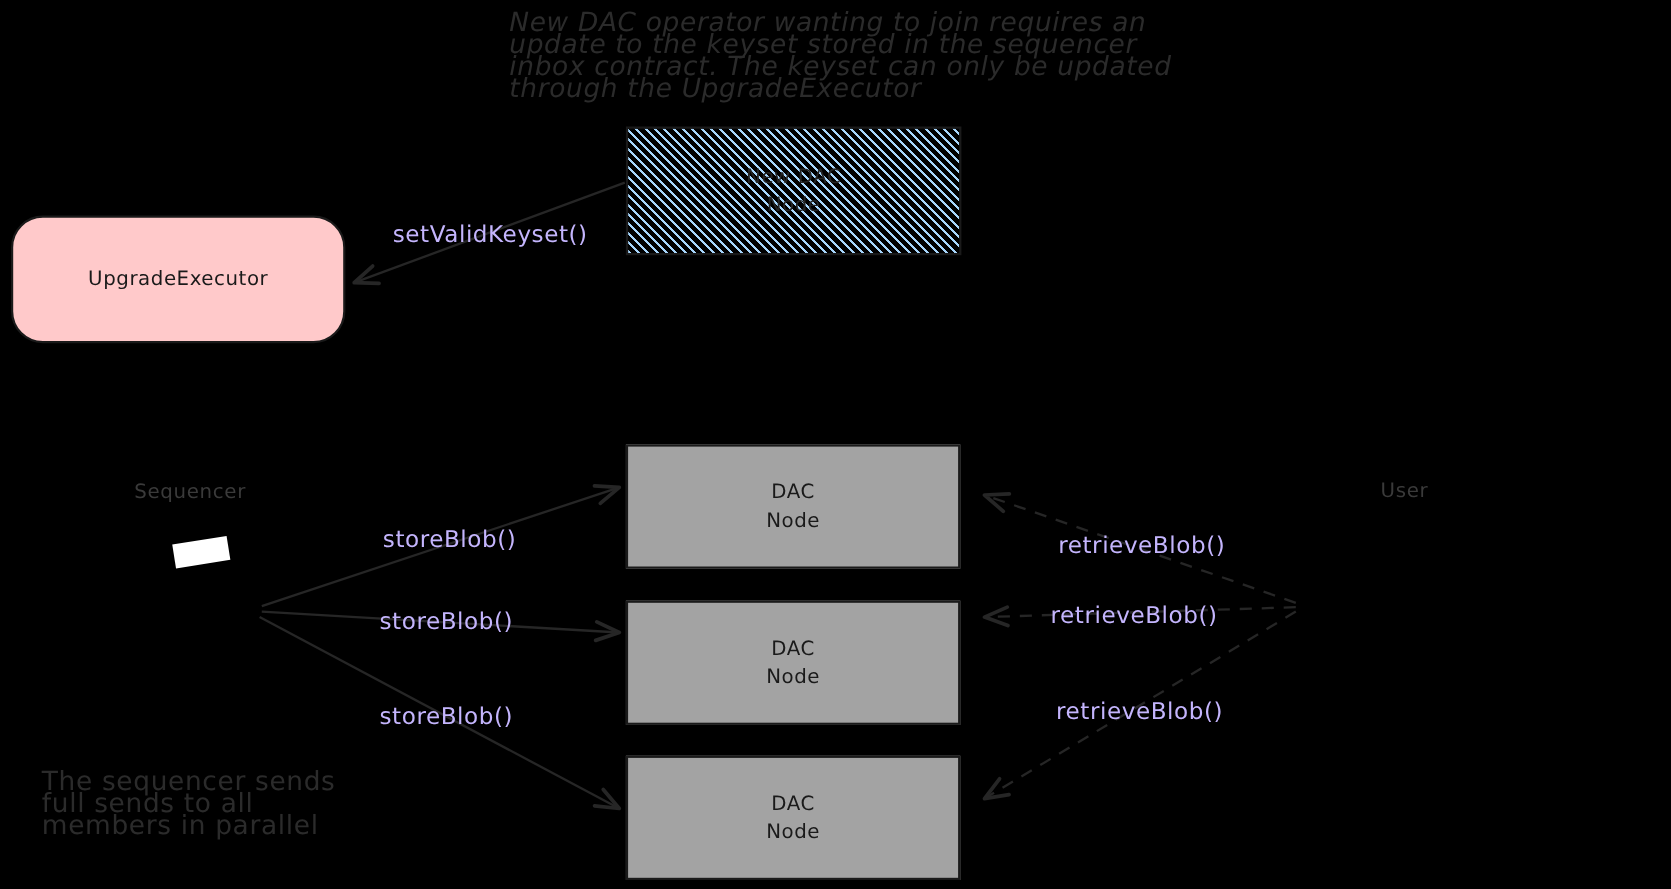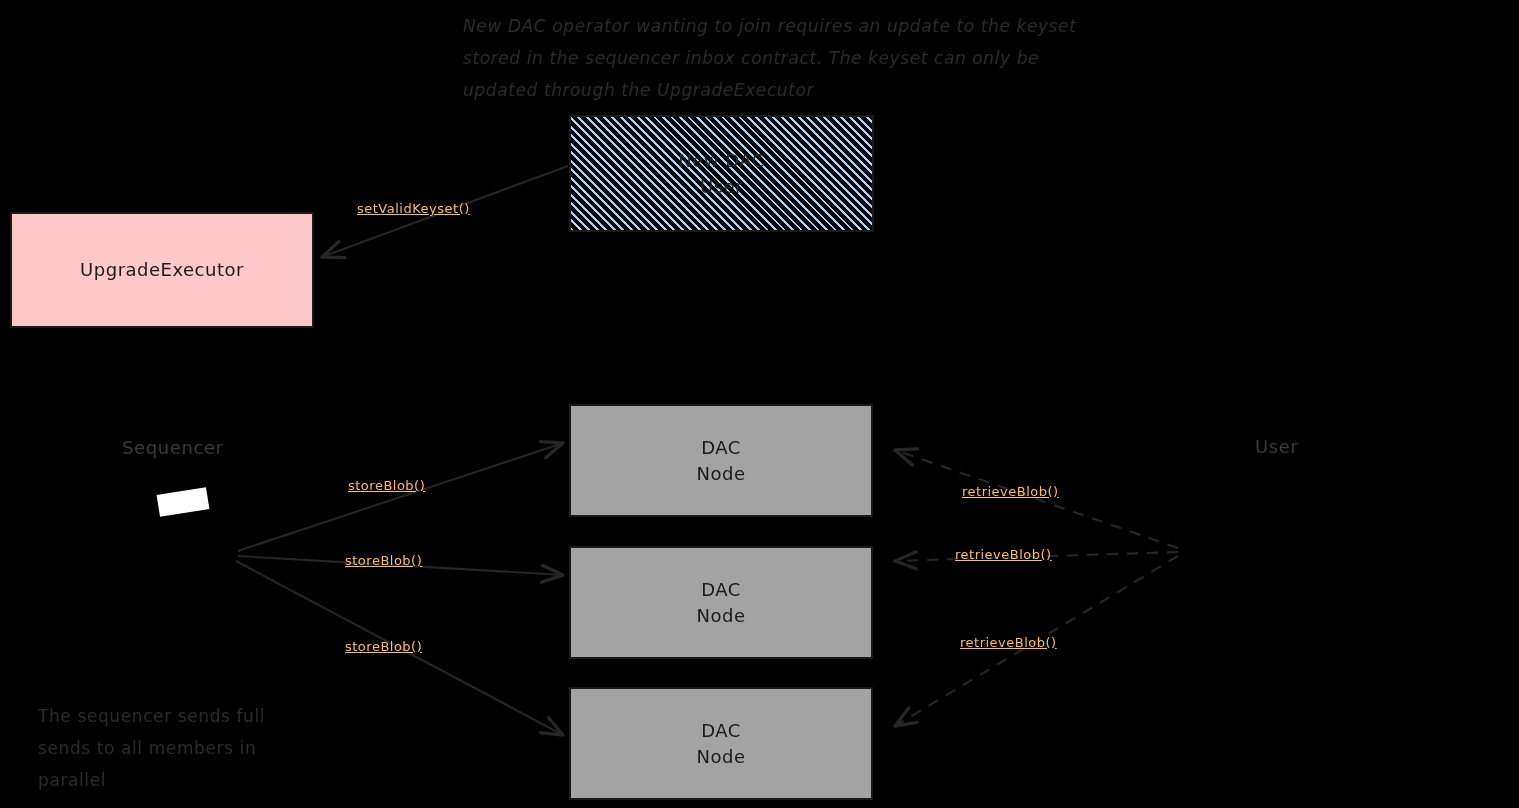--- a/index.html
+++ b/index.html
@@ -27,22 +27,22 @@
     width: 1519px;
     height: 808px;
     pointer-events: none;
   }
 
   
   .annot {
     position: absolute;
     color: #2b2b2b;
     font-family: "DejaVu Sans", sans-serif;
-    font-size: 17px;
-    line-height: 32px;
+    font-size: 24px;
+    line-height: 20px;
     letter-spacing: 0.6px;
     white-space: pre-line;
   }
   #annot-keyset {
     left: 463px;
     top: 10px;
     width: 625px;
     font-style: italic;
   }
   #annot-retrievability {
@@ -106,35 +106,34 @@
       #a7d6fc 0px, #a7d6fc 2px,
       #000000 2px, #000000 6px
     );
     border-color: #1a1a1a;
   }
   .box-hatched .box-label {
     color: #242424;
     text-shadow: none;
   }
 
-  #box-upgrade-executor { left: 10px;  top: 212px; width: 304px; height: 116px; }
+  #box-upgrade-executor { left: 10px;  top: 196px; width: 304px; height: 116px; border-radius: 29px; }
   #box-new-dac-node     { left: 569px; top: 115px; width: 305px; height: 117px; }
   #box-dac-node-1       { left: 569px; top: 404px; width: 304px; height: 113px; }
   #box-dac-node-2       { left: 569px; top: 546px; width: 304px; height: 113px; }
   #box-dac-node-3       { left: 569px; top: 687px; width: 304px; height: 113px; }
 
   
   .edge-label {
     position: absolute;
-    color: #fdba74;
-    font-family: "DejaVu Sans", sans-serif;
-    font-size: 13px;
+    color: #c4b5fd;
+    font-family: "DejaVu Sans", sans-serif;
+    font-size: 21px;
     letter-spacing: 0.5px;
     white-space: nowrap;
-    text-decoration: underline;
   }
   #label-set-valid-keyset { left: 357px;  top: 201px; }
   #label-store-blob-1     { left: 348px;  top: 478px; }
   #label-store-blob-2     { left: 345px;  top: 553px; }
   #label-store-blob-3     { left: 345px;  top: 639px; }
   #label-retrieve-blob-1  { left: 962px;  top: 484px; }
   #label-retrieve-blob-2  { left: 955px;  top: 547px; }
   #label-retrieve-blob-3  { left: 960px;  top: 635px; }
 </style>
 </head>
@@ -170,21 +169,21 @@
   <div id="sequencer-slab"></div>
 
   <div class="caption" id="caption-user">User</div>
 
   <div class="box box-pink" id="box-upgrade-executor">
     <span class="box-label">UpgradeExecutor</span>
   </div>
 
   <div class="box box-hatched" id="box-new-dac-node">
     <span class="box-label">New DAC
-User</span>
+Node</span>
   </div>
 
   <div class="box box-blue" id="box-dac-node-1">
     <span class="box-label">DAC
 Node</span>
   </div>
 
   <div class="box box-blue" id="box-dac-node-2">
     <span class="box-label">DAC
 Node</span>

